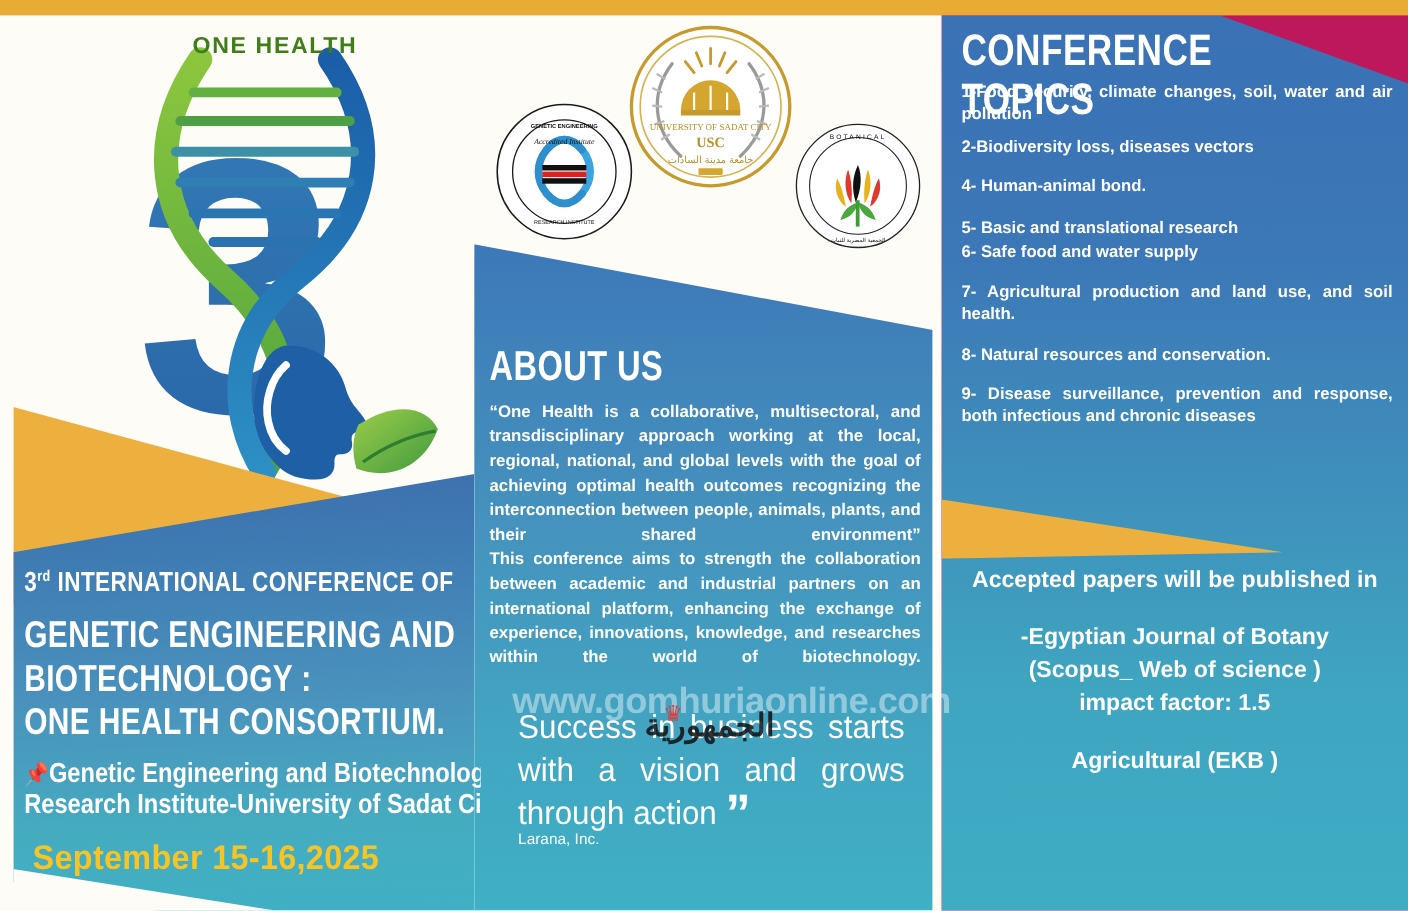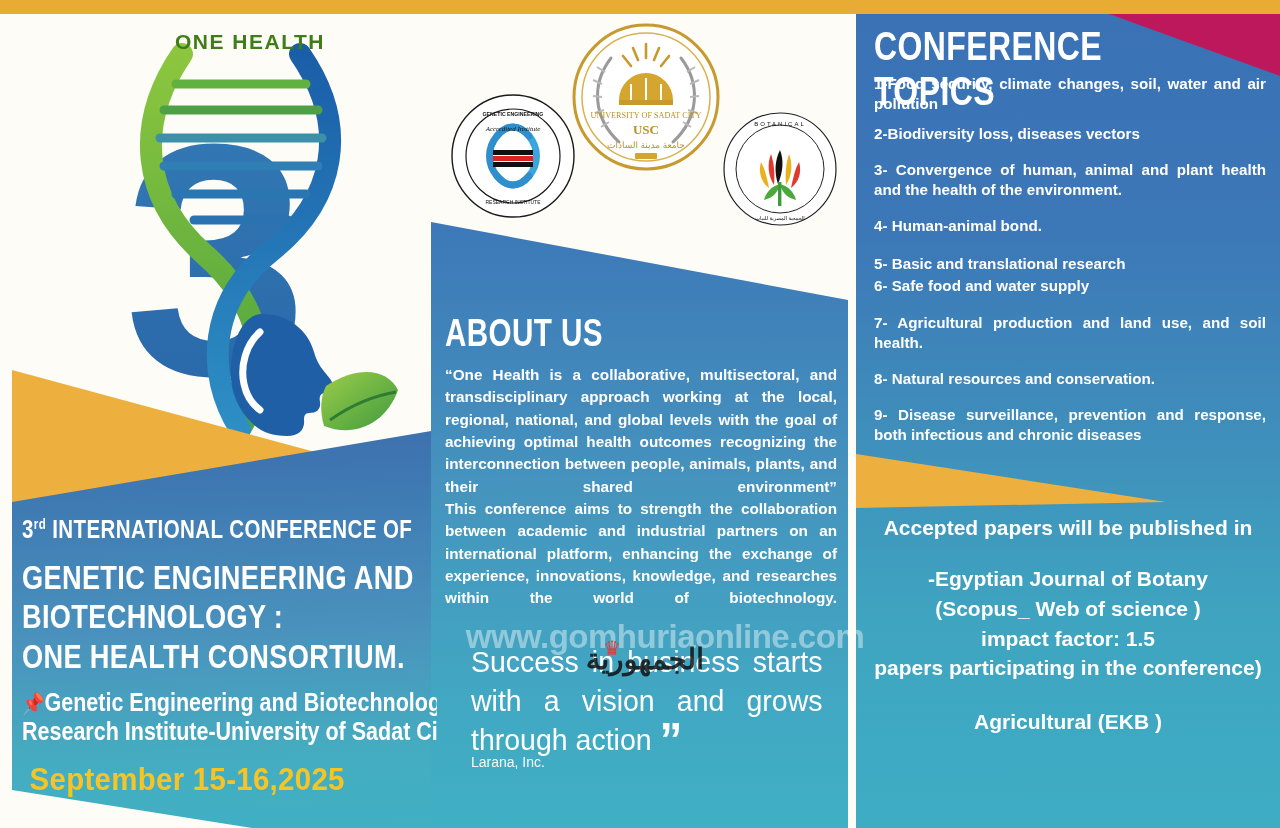--- a/index.html
+++ b/index.html
@@ -293,38 +293,36 @@
   </div>
 
   <div class="col-right">
     <div class="right-blue"></div>
 
     <div class="topics-h">CONFERENCE TOPICS</div>
 
     <ul class="topics">
       <li>1-Food security, climate changes, soil, water and air pollution</li>
       <li>2-Biodiversity loss, diseases vectors</li>
-      <li class="j" style="margin-top:16px;text-align-last:left;text-align:justify;">3- Convergence of human, animal and plant health and the health of the environment.</li>
       <li style="margin-top:16px;">4- Human-animal bond.</li>
       <li style="margin-top:18px;margin-bottom:2px;">5- Basic and translational research</li>
       <li>6- Safe food and water supply</li>
       <li class="j" style="margin-top:16px;">7- Agricultural production and land use, and soil health.</li>
       <li style="margin-top:16px;">8- Natural resources and conservation.</li>
       <li class="j" style="margin-top:16px;">9- Disease surveillance, prevention and response, both infectious and chronic diseases</li>
     </ul>
 
     <div class="yellow-wedge"></div>
 
     <div class="pubs">
       <div class="p-head">Accepted papers will be published in</div>
       <div class="gap"></div>
       <div class="p-line">-Egyptian Journal of Botany</div>
       <div class="p-line">(Scopus_ Web of science )</div>
       <div class="p-line">impact factor: 1.5</div>
-      <div class="p-line">papers participating in the conference)</div>
       <div class="gap"></div>
       <div class="p-line">Agricultural (EKB )</div>
     </div>
   </div>
 
   <div class="wm">
     <div class="wm-text">www.gomhuriaonline.com</div>
     <div class="wm-crown">♛</div>
     <div class="wm-ar">الجمهورية</div>
   </div>

